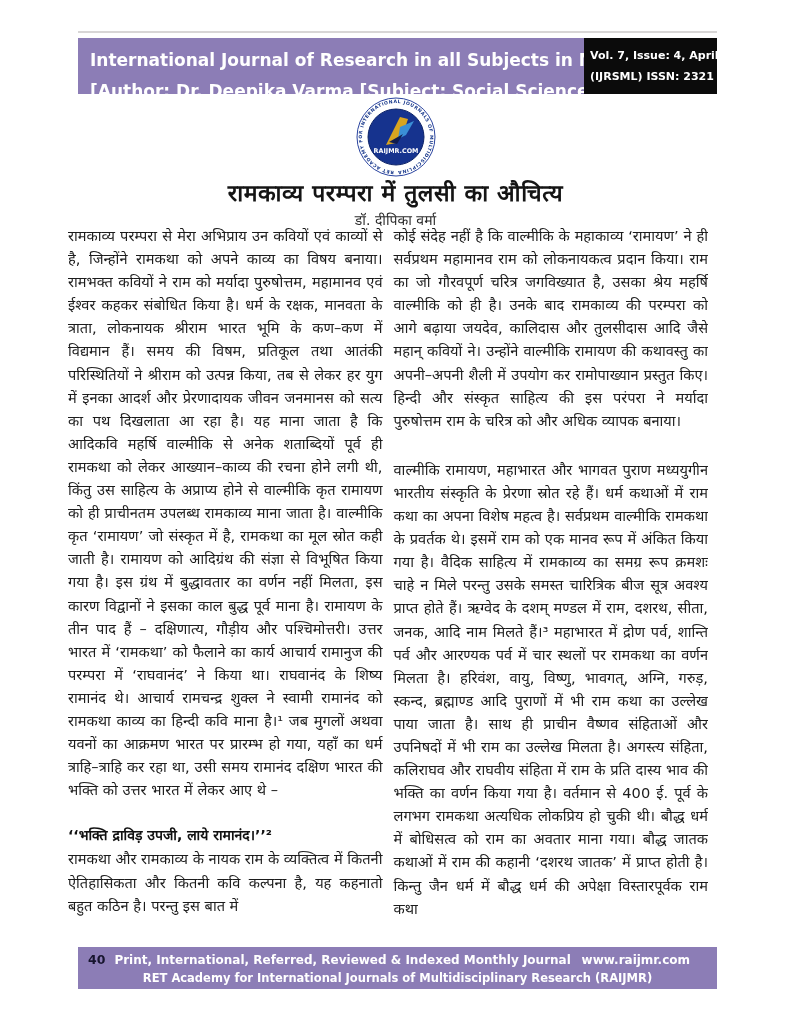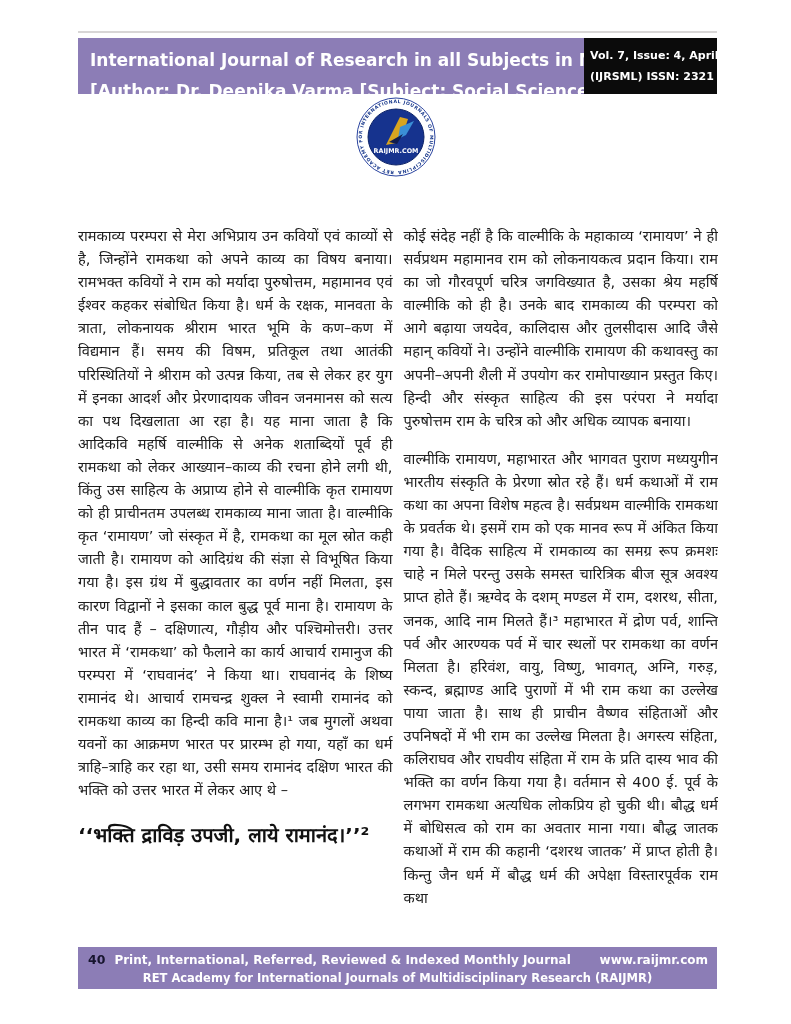--- a/index.html
+++ b/index.html
@@ -71,54 +71,54 @@
   }
   .article-author {
     margin-top: 2px;
     font-size: 14px;
     color: #2a2a2a;
   }
 
   
   .columns {
     position: absolute;
-    top: 224px; left: 78px; width: 640px; height: 718px;
+    top: 224px; left: 68px; width: 640px; height: 718px;
     display: flex;
     gap: 11px;
     overflow: hidden;
   }
   .col { flex: 1; }
   .body-text {
     font-size: 14.6px;
     line-height: 23.1px;
     color: #1c1c1c;
     text-align: justify;
   }
   .quote-line {
     margin-top: 23px;
-    font-size: 20px;
+    font-size: 14px;
     font-weight: bold;
     color: #111111;
     line-height: 23.1px;
   }
-  .para-gap { margin-top: 15px; }
+  .para-gap { margin-top: 26px; }
 
   
   .footer {
     position: absolute;
     top: 947px; left: 78px; width: 639px; height: 42px;
     background: #8c7db6;
     color: #ffffff;
     font-weight: bold;
     font-size: 12px;
   }
   .footer-line1 {
     display: flex;
     align-items: center;
-    padding: 4px 9px 0 10px;
+    padding: 4px 27px 0 10px;
     line-height: 18px;
   }
   .footer-page-num {
     color: #17152e;
     margin-right: 9px;
     font-size: 12.5px;
   }
   .footer-journal { flex: 1; }
   .footer-site { text-align: left; }
   .footer-line2 {
@@ -155,25 +155,30 @@
         <textPath href="#ringPath" startOffset="2">RET ACADEMY FOR INTERNATIONAL JOURNALS OF MULTIDISCIPLINARY RESEARCH</textPath>
       </text>
       <circle cx="40" cy="40" r="28" fill="#16338e" stroke="#0e2468" stroke-width="1"></circle>
       <path d="M 30 48 L 44 20 L 52 22 L 48 34 L 40 46 Z" fill="#d9a520"></path>
       <path d="M 44 30 L 58 24 L 50 38 L 42 42 Z" fill="#3a8fd6"></path>
       <path d="M 33 45 L 47 37 L 41 47 Z" fill="#111d4f"></path>
       <text x="40" y="56" text-anchor="middle" font-size="6.4" font-weight="bold" fill="#ffffff">RAIJMR.COM</text>
     </svg>
   </div>
 
+  <div class="title-block">
+    <div class="article-title">रामकाव्य परम्परा में तुलसी का औचित्य</div>
+    <div class="article-author">डॉ. दीपिका वर्मा</div>
+  </div>
 
   <div class="columns">
     <div class="col">
       <div class="body-text">रामकाव्य परम्परा से मेरा अभिप्राय उन कवियों एवं काव्यों से है, जिन्होंने रामकथा को अपने काव्य का विषय बनाया। रामभक्त कवियों ने राम को मर्यादा पुरुषोत्तम, महामानव एवं ईश्वर कहकर संबोधित किया है। धर्म के रक्षक, मानवता के त्राता, लोकनायक श्रीराम भारत भूमि के कण–कण में विद्यमान हैं। समय की विषम, प्रतिकूल तथा आतंकी परिस्थितियों ने श्रीराम को उत्पन्न किया, तब से लेकर हर युग में इनका आदर्श और प्रेरणादायक जीवन जनमानस को सत्य का पथ दिखलाता आ रहा है। यह माना जाता है कि आदिकवि महर्षि वाल्मीकि से अनेक शताब्दियों पूर्व ही रामकथा को लेकर आख्यान–काव्य की रचना होने लगी थी, किंतु उस साहित्य के अप्राप्य होने से वाल्मीकि कृत रामायण को ही प्राचीनतम उपलब्ध रामकाव्य माना जाता है। वाल्मीकि कृत ‘रामायण’ जो संस्कृत में है, रामकथा का मूल स्रोत कही जाती है। रामायण को आदिग्रंथ की संज्ञा से विभूषित किया गया है। इस ग्रंथ में बुद्धावतार का वर्णन नहीं मिलता, इस कारण विद्वानों ने इसका काल बुद्ध पूर्व माना है। रामायण के तीन पाद हैं – दक्षिणात्य, गौड़ीय और पश्चिमोत्तरी। उत्तर भारत में ‘रामकथा’ को फैलाने का कार्य आचार्य रामानुज की परम्परा में ‘राघवानंद’ ने किया था। राघवानंद के शिष्य रामानंद थे। आचार्य रामचन्द्र शुक्ल ने स्वामी रामानंद को रामकथा काव्य का हिन्दी कवि माना है।¹ जब मुगलों अथवा यवनों का आक्रमण भारत पर प्रारम्भ हो गया, यहाँ का धर्म त्राहि–त्राहि कर रहा था, उसी समय रामानंद दक्षिण भारत की भक्ति को उत्तर भारत में लेकर आए थे –</div>
       <div class="quote-line">‘‘भक्ति द्राविड़ उपजी, लाये रामानंद।’’²</div>
+      <div class="body-text">रामकथा और रामकाव्य के नायक राम के व्यक्तित्व में कितनी ऐतिहासिकता और कितनी कवि कल्पना है, यह कहनातो बहुत कठिन है। परन्तु इस बात में</div>
     </div>
     <div class="col">
       <div class="body-text">कोई संदेह नहीं है कि वाल्मीकि के महाकाव्य ‘रामायण’ ने ही सर्वप्रथम महामानव राम को लोकनायकत्व प्रदान किया। राम का जो गौरवपूर्ण चरित्र जगविख्यात है, उसका श्रेय महर्षि वाल्मीकि को ही है। उनके बाद रामकाव्य की परम्परा को आगे बढ़ाया जयदेव, कालिदास और तुलसीदास आदि जैसे महान् कवियों ने। उन्होंने वाल्मीकि रामायण की कथावस्तु का अपनी–अपनी शैली में उपयोग कर रामोपाख्यान प्रस्तुत किए। हिन्दी और संस्कृत साहित्य की इस परंपरा ने मर्यादा पुरुषोत्तम राम के चरित्र को और अधिक व्यापक बनाया।</div>
       <div class="body-text para-gap">वाल्मीकि रामायण, महाभारत और भागवत पुराण मध्ययुगीन भारतीय संस्कृति के प्रेरणा स्रोत रहे हैं। धर्म कथाओं में राम कथा का अपना विशेष महत्व है। सर्वप्रथम वाल्मीकि रामकथा के प्रवर्तक थे। इसमें राम को एक मानव रूप में अंकित किया गया है। वैदिक साहित्य में रामकाव्य का समग्र रूप क्रमशः चाहे न मिले परन्तु उसके समस्त चारित्रिक बीज सूत्र अवश्य प्राप्त होते हैं। ऋग्वेद के दशम् मण्डल में राम, दशरथ, सीता, जनक, आदि नाम मिलते हैं।³ महाभारत में द्रोण पर्व, शान्ति पर्व और आरण्यक पर्व में चार स्थलों पर रामकथा का वर्णन मिलता है। हरिवंश, वायु, विष्णु, भावगत्, अग्नि, गरुड़, स्कन्द, ब्रह्माण्ड आदि पुराणों में भी राम कथा का उल्लेख पाया जाता है। साथ ही प्राचीन वैष्णव संहिताओं और उपनिषदों में भी राम का उल्लेख मिलता है। अगस्त्य संहिता, कलिराघव और राघवीय संहिता में राम के प्रति दास्य भाव की भक्ति का वर्णन किया गया है। वर्तमान से 400 ई. पूर्व के लगभग रामकथा अत्यधिक लोकप्रिय हो चुकी थी। बौद्ध धर्म में बोधिसत्व को राम का अवतार माना गया। बौद्ध जातक कथाओं में राम की कहानी ‘दशरथ जातक’ में प्राप्त होती है। किन्तु जैन धर्म में बौद्ध धर्म की अपेक्षा विस्तारपूर्वक राम कथा</div>
     </div>
   </div>
 
   <div class="footer">
     <div class="footer-line1">
       <span class="footer-page-num">40</span>

